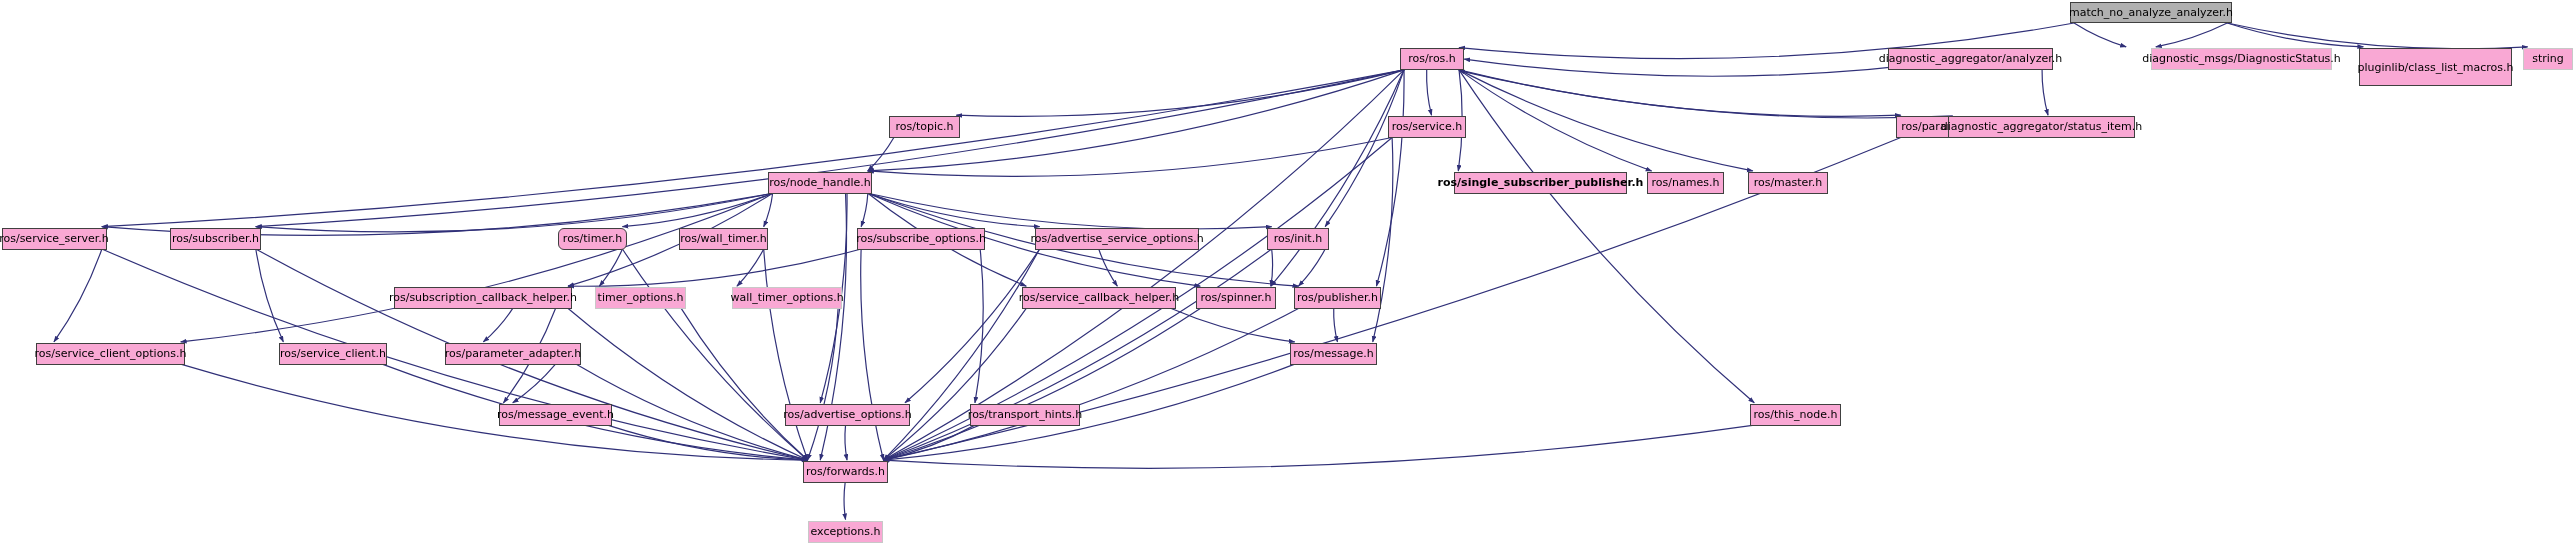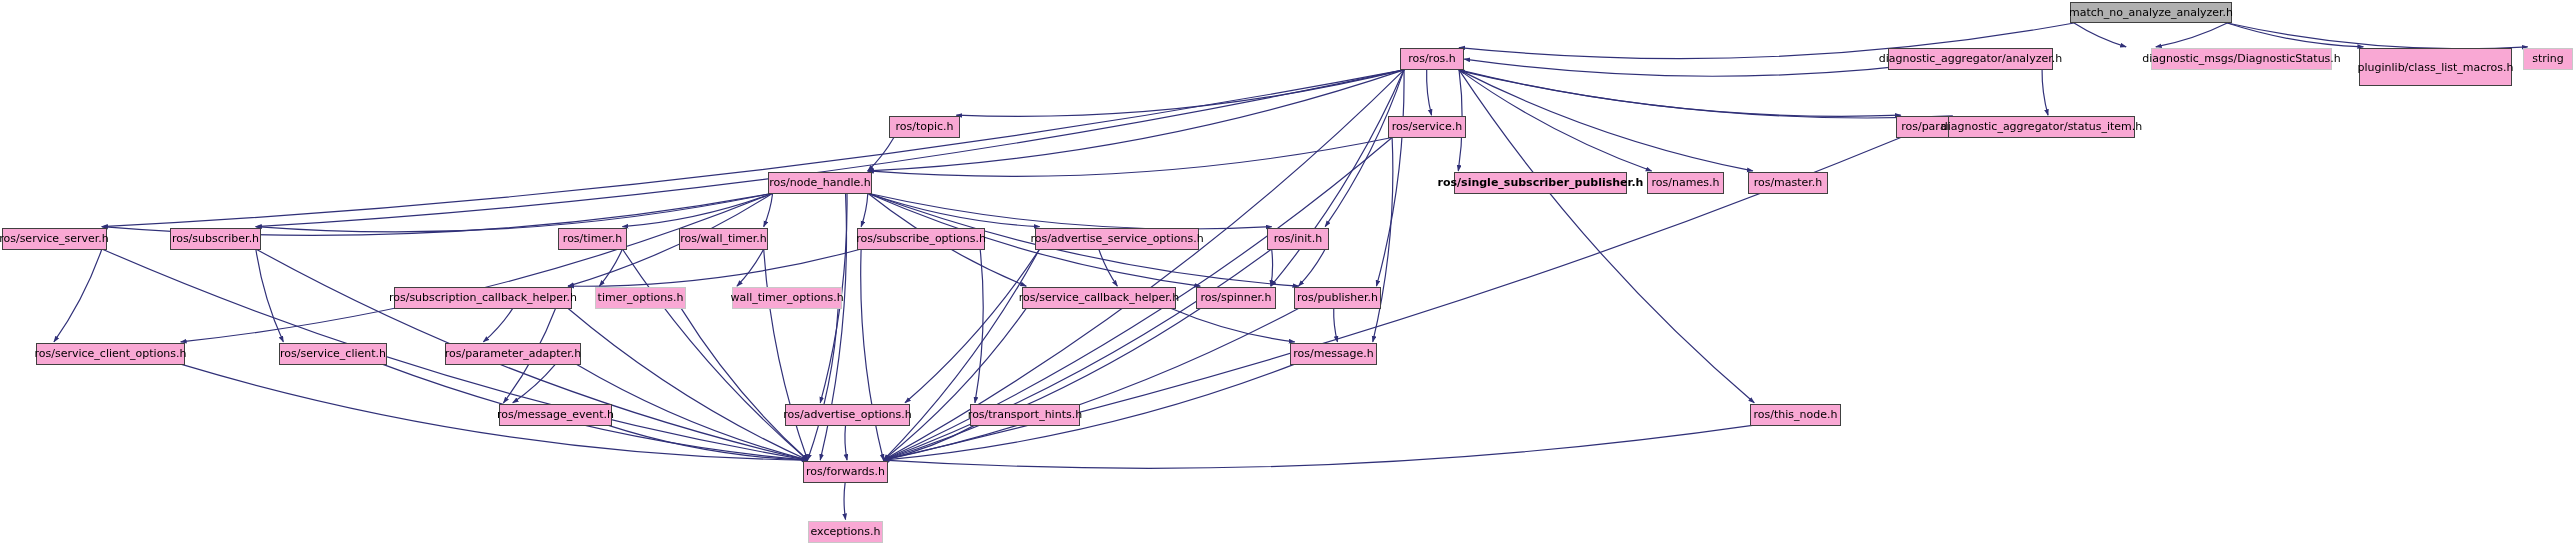--- a/index.html
+++ b/index.html
@@ -114,21 +114,21 @@
       <div class="node thick" style="left: 1896px; top: 116px; width: 77px; height: 21.6px;">ros/param.h</div>
       <div class="node thick" style="left: 1948px; top: 116px; width: 187px; height: 21.6px;">diagnostic_aggregator/status_item.h</div>
       <div class="node thick" style="left: 889px; top: 116px; width: 71px; height: 21.6px;">ros/topic.h</div>
       <div class="node thick" style="left: 1388px; top: 116px; width: 78px; height: 21.6px;">ros/service.h</div>
       <div class="node thick" style="left: 768px; top: 172px; width: 104px; height: 21.6px;">ros/node_handle.h</div>
       <div class="node thick" style="left: 1454px; top: 172px; width: 173px; height: 21.6px; font-weight: bold;">ros/single_subscriber_publisher.h</div>
       <div class="node thick" style="left: 1647px; top: 172px; width: 77px; height: 21.6px;">ros/names.h</div>
       <div class="node thick" style="left: 1748px; top: 172px; width: 80px; height: 21.6px;">ros/master.h</div>
       <div class="node thick" style="left: 1.5px; top: 228px; width: 105px; height: 21.6px;">ros/service_server.h</div>
       <div class="node thick" style="left: 170px; top: 228px; width: 91px; height: 21.6px;">ros/subscriber.h</div>
-      <div class="node thick" style="left: 558px; top: 228px; width: 69px; height: 21.6px;">ros/timer.h</div>
+      <div class="node thick" style="left: 558px; top: 228px; width: 69px; height: 21.6px; border-radius: 6px;">ros/timer.h</div>
       <div class="node thick" style="left: 679px; top: 228px; width: 89px; height: 21.6px;">ros/wall_timer.h</div>
       <div class="node thick" style="left: 857px; top: 228px; width: 128px; height: 21.6px;">ros/subscribe_options.h</div>
       <div class="node thick" style="left: 1035px; top: 228px; width: 164px; height: 21.6px;">ros/advertise_service_options.h</div>
       <div class="node thick" style="left: 1267px; top: 228px; width: 62px; height: 21.6px;">ros/init.h</div>
       <div class="node thick" style="left: 394px; top: 287px; width: 178px; height: 21.6px;">ros/subscription_callback_helper.h</div>
       <div class="node sys" style="left: 595px; top: 287px; width: 91px; height: 21.6px;">timer_options.h</div>
       <div class="node sys" style="left: 732px; top: 287px; width: 110px; height: 21.6px;">wall_timer_options.h</div>
       <div class="node thick" style="left: 1022px; top: 287px; width: 154px; height: 21.6px;">ros/service_callback_helper.h</div>
       <div class="node thick" style="left: 1196px; top: 287px; width: 80px; height: 21.6px;">ros/spinner.h</div>
       <div class="node thick" style="left: 1294px; top: 287px; width: 87px; height: 21.6px;">ros/publisher.h</div>

